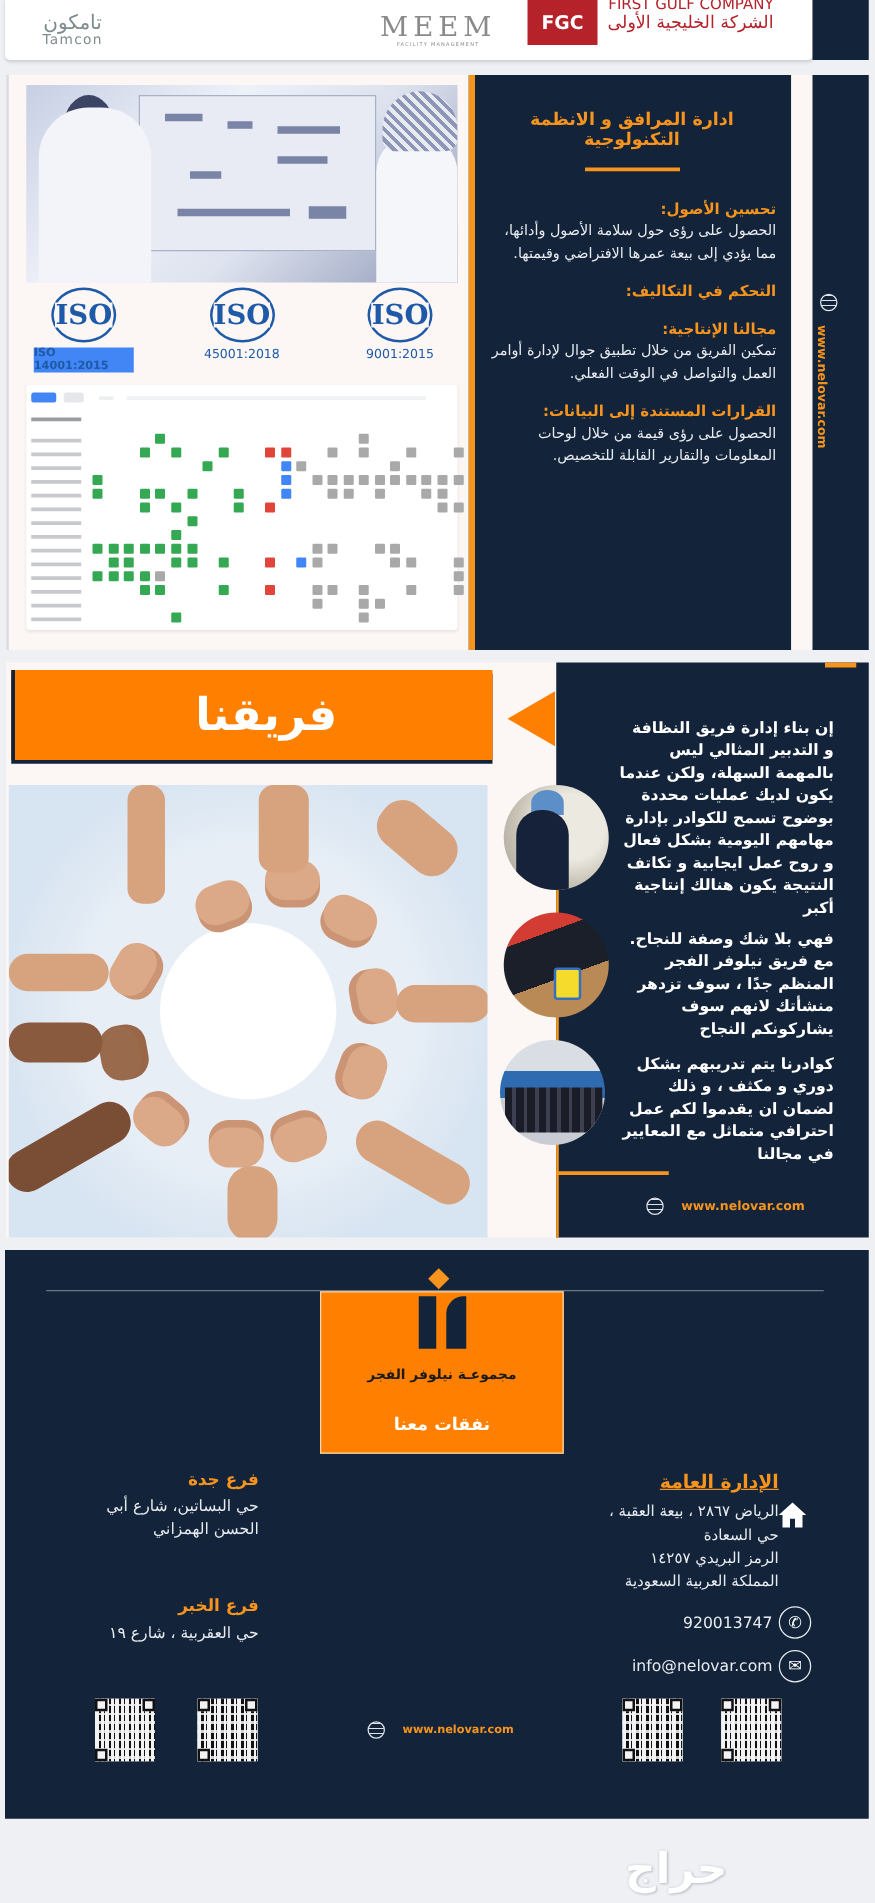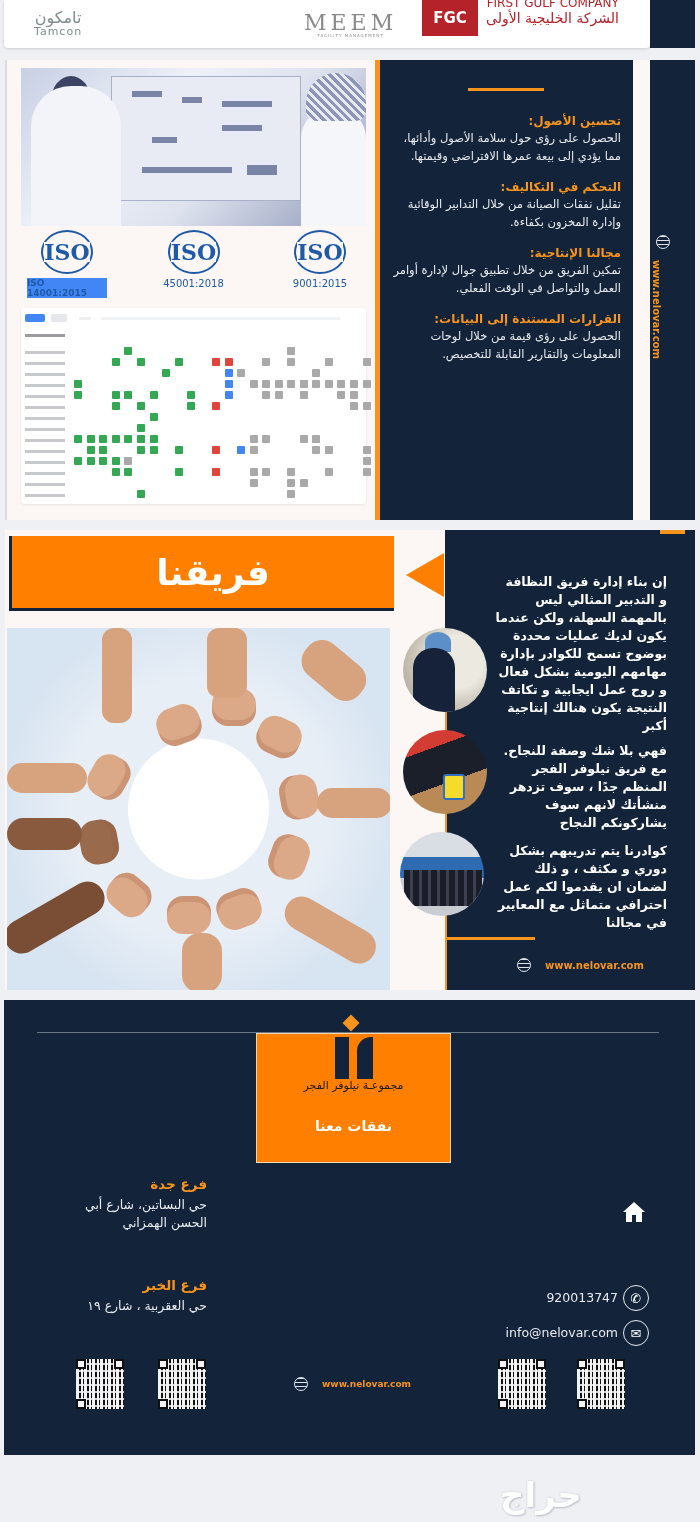--- a/index.html
+++ b/index.html
@@ -83,21 +83,21 @@
 .s3-url{position:absolute;left:517px;top:958px;display:flex;align-items:center;gap:14px}
 .s3-url .txt{color:#f7941d;font-size:10px;font-weight:bold}
 
 .s4{position:absolute;left:4px;top:1000px;width:691px;height:455px}
 .s4-rule{position:absolute;left:33px;top:32px;width:622px;height:1px;background:#6a7585}
 .s4-diamond{position:absolute;left:341px;top:17px;width:12px;height:12px;background:#f7941d;transform:rotate(45deg)}
 .s4-box{position:absolute;left:252px;top:33px;width:195px;height:130px;background:#ff8000;border:1px solid #f0d8b0;text-align:center}
 .s4-logo{position:relative;margin:3px auto 0;width:38px;height:42px}
 .s4-logo .l{position:absolute;left:0;top:0;width:14px;height:42px;background:#13243a}
 .s4-logo .r{position:absolute;right:0;top:0;width:16px;height:42px;background:#13243a;border-radius:14px 0 0 0}
-.s4-name{font-size:11px;font-weight:normal;color:#1a1a1a;margin-top:0}
+.s4-name{font-size:11px;font-weight:bold;color:#1a1a1a;margin-top:14px}
 .s4-contact{font-size:14px;color:#fff;font-weight:bold;margin-top:26px}
 .s4-hq{position:absolute;right:72px;top:176px;direction:rtl;text-align:right}
 .s4-hq h3{color:#f7941d;font-size:15px;font-weight:bold;text-decoration:underline;margin-bottom:6px}
 .s4-hq p{color:#e8ebf0;font-size:12px;line-height:18.5px}
 .home-ic{position:absolute;left:622px;top:1200px;width:24px;height:24px}
 .ring-ic{position:absolute;width:26px;height:26px;border:1.5px solid #e8ebf0;border-radius:50%;display:flex;align-items:center;justify-content:center;color:#fff;font-size:13px}
 .phone-ic{left:623px;top:1285px}
 .mail-ic{left:623px;top:1320px}
 .s4-phone{position:absolute;right:82px;top:1290px;color:#e8ebf0;font-size:12.5px}
 .s4-mail{position:absolute;right:82px;top:1325px;color:#e8ebf0;font-size:12.5px}
@@ -277,28 +277,28 @@
     <div class="cell y" style="left:342px;top:160px"></div>
     <div class="cell y" style="left:229px;top:171px"></div>
       <div class="cell y" style="left:266px;top:171px"></div>
     <div class="cell y" style="left:279px;top:171px"></div>
     <div class="cell g" style="left:116px;top:182px"></div>
       <div class="cell y" style="left:266px;top:182px"></div>
   </div>
 </div>
 
 <div class="s2-right navy">
+  <h2 class="s2-title">ادارة المرافق و الانظمة التكنولوجية</h2>
   <div class="s2-rule"></div>
   <div class="feat">
     <h4>تحسين الأصول:</h4>
     <p>الحصول على رؤى حول سلامة الأصول وأدائها، مما يؤدي إلى بيعة عمرها الافتراضي وقيمتها.</p>
   </div>
   <div class="feat">
     <h4>التحكم في التكاليف:</h4>
-    <p>تقليل نفقات الصيانة من خلال التدابير الوقائية وإدارة المخزون بكفاءة.</p>
   </div>
   <div class="feat">
     <h4>مجالنا الإنتاجية:</h4>
     <p>تمكين الفريق من خلال تطبيق جوال لإدارة أوامر العمل والتواصل في الوقت الفعلي.</p>
   </div>
   <div class="feat">
     <h4>القرارات المستندة إلى البيانات:</h4>
     <p>الحصول على رؤى قيمة من خلال لوحات المعلومات والتقارير القابلة للتخصيص.</p>
   </div>
 </div>
@@ -364,20 +364,27 @@
   <div class="s4-rule"></div>
   <div class="s4-diamond"></div>
   <div class="s4-box">
     <div class="s4-logo">
         <div class="l"></div>
         <div class="r"></div>
       </div>
     <div class="s4-name">مجموعـة نيلوفر الفجر</div>
     <div class="s4-contact">نفقات معنا</div>
   </div>
+  <div class="s4-hq">
+    <h3>الإدارة العامة</h3>
+    <p>الرياض ٢٨٦٧ ، بيعة العقبة ،</p>
+    <p>حي السعادة</p>
+    <p>الرمز البريدي ١٤٢٥٧</p>
+    <p>المملكة العربية السعودية</p>
+  </div>
 </div>
 
 <svg class="home-ic" viewBox="0 0 24 24">
   <path d="M12 2 L1 12 H4 V22 H10 V15 H14 V22 H20 V12 H23 Z" fill="#ffffff"></path>
 </svg>
 <div class="ring-ic phone-ic">✆</div>
 <div class="s4-phone">920013747</div>
 <div class="ring-ic mail-ic">✉</div>
 <div class="s4-mail">info@nelovar.com</div>
 

